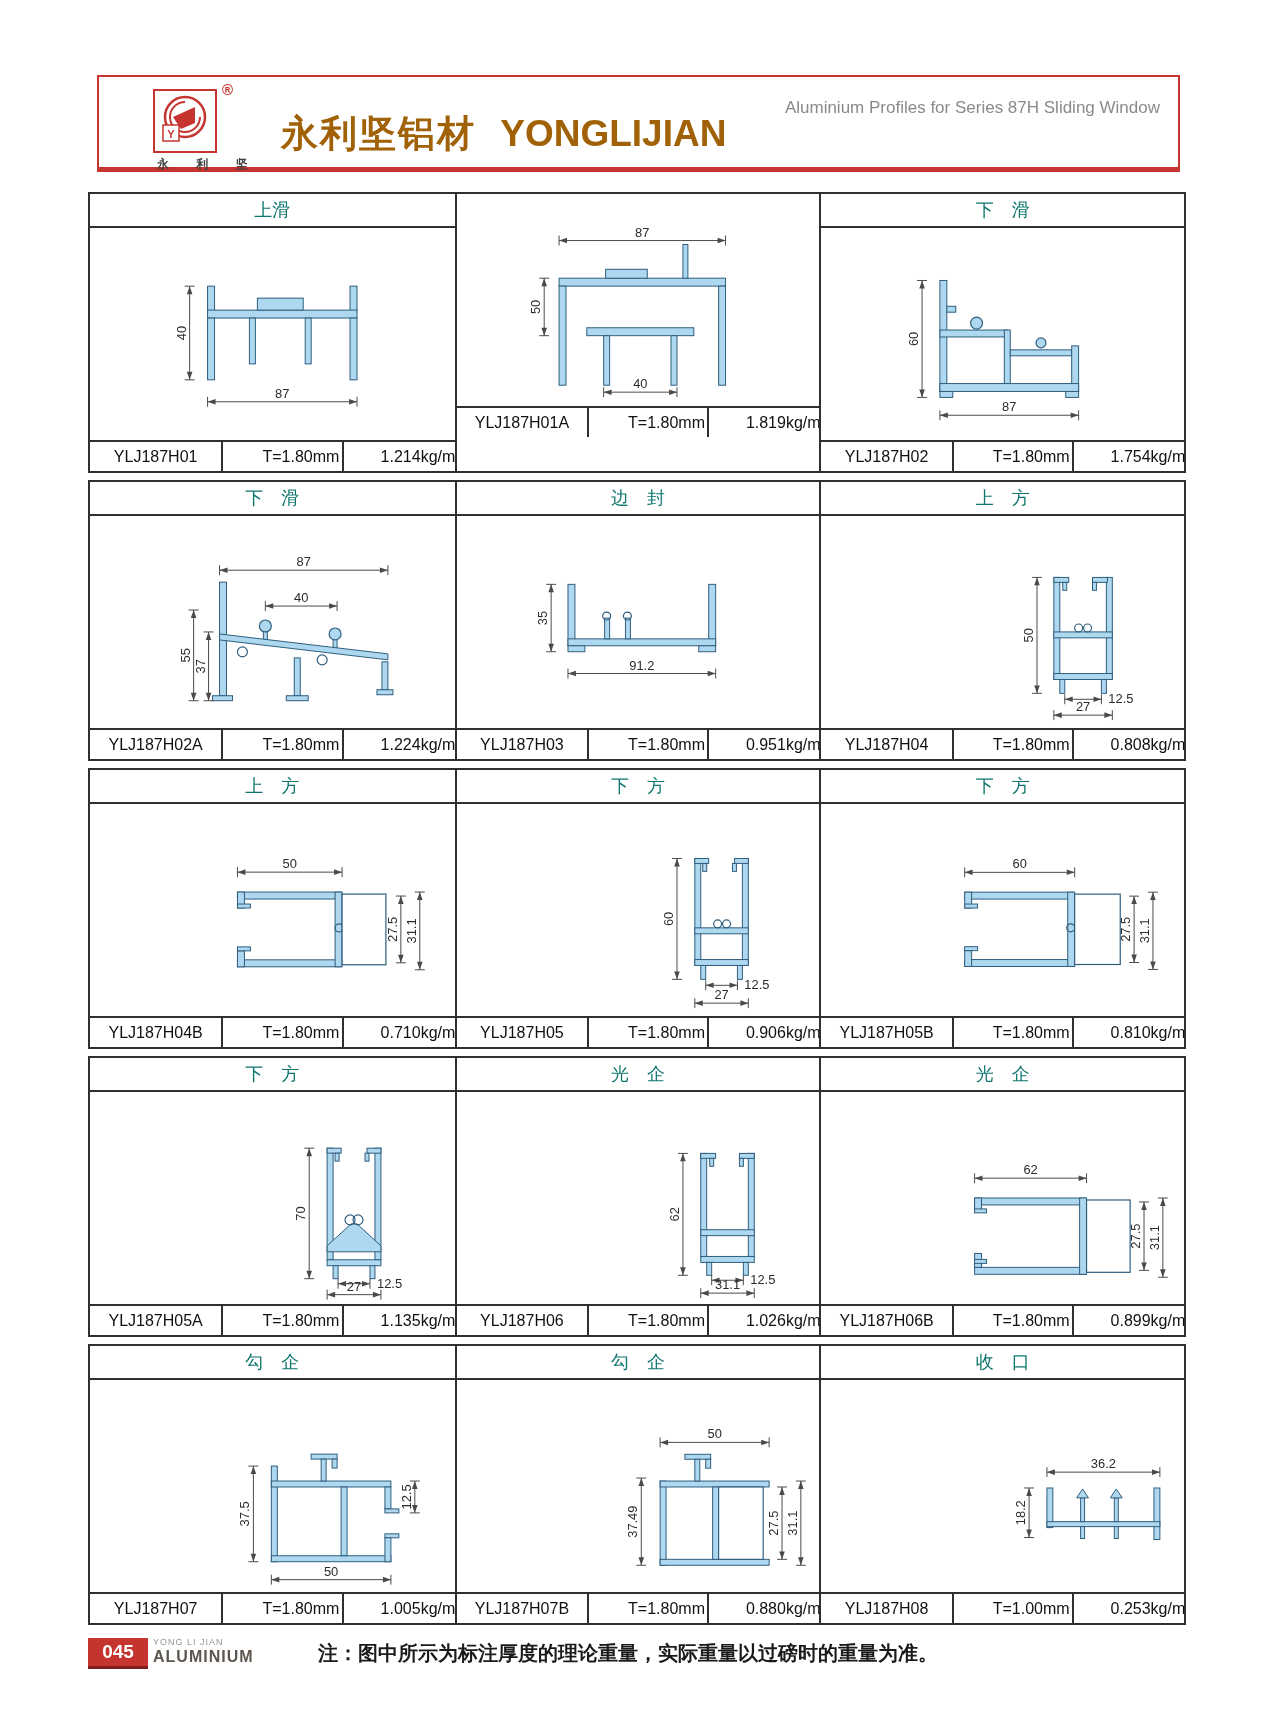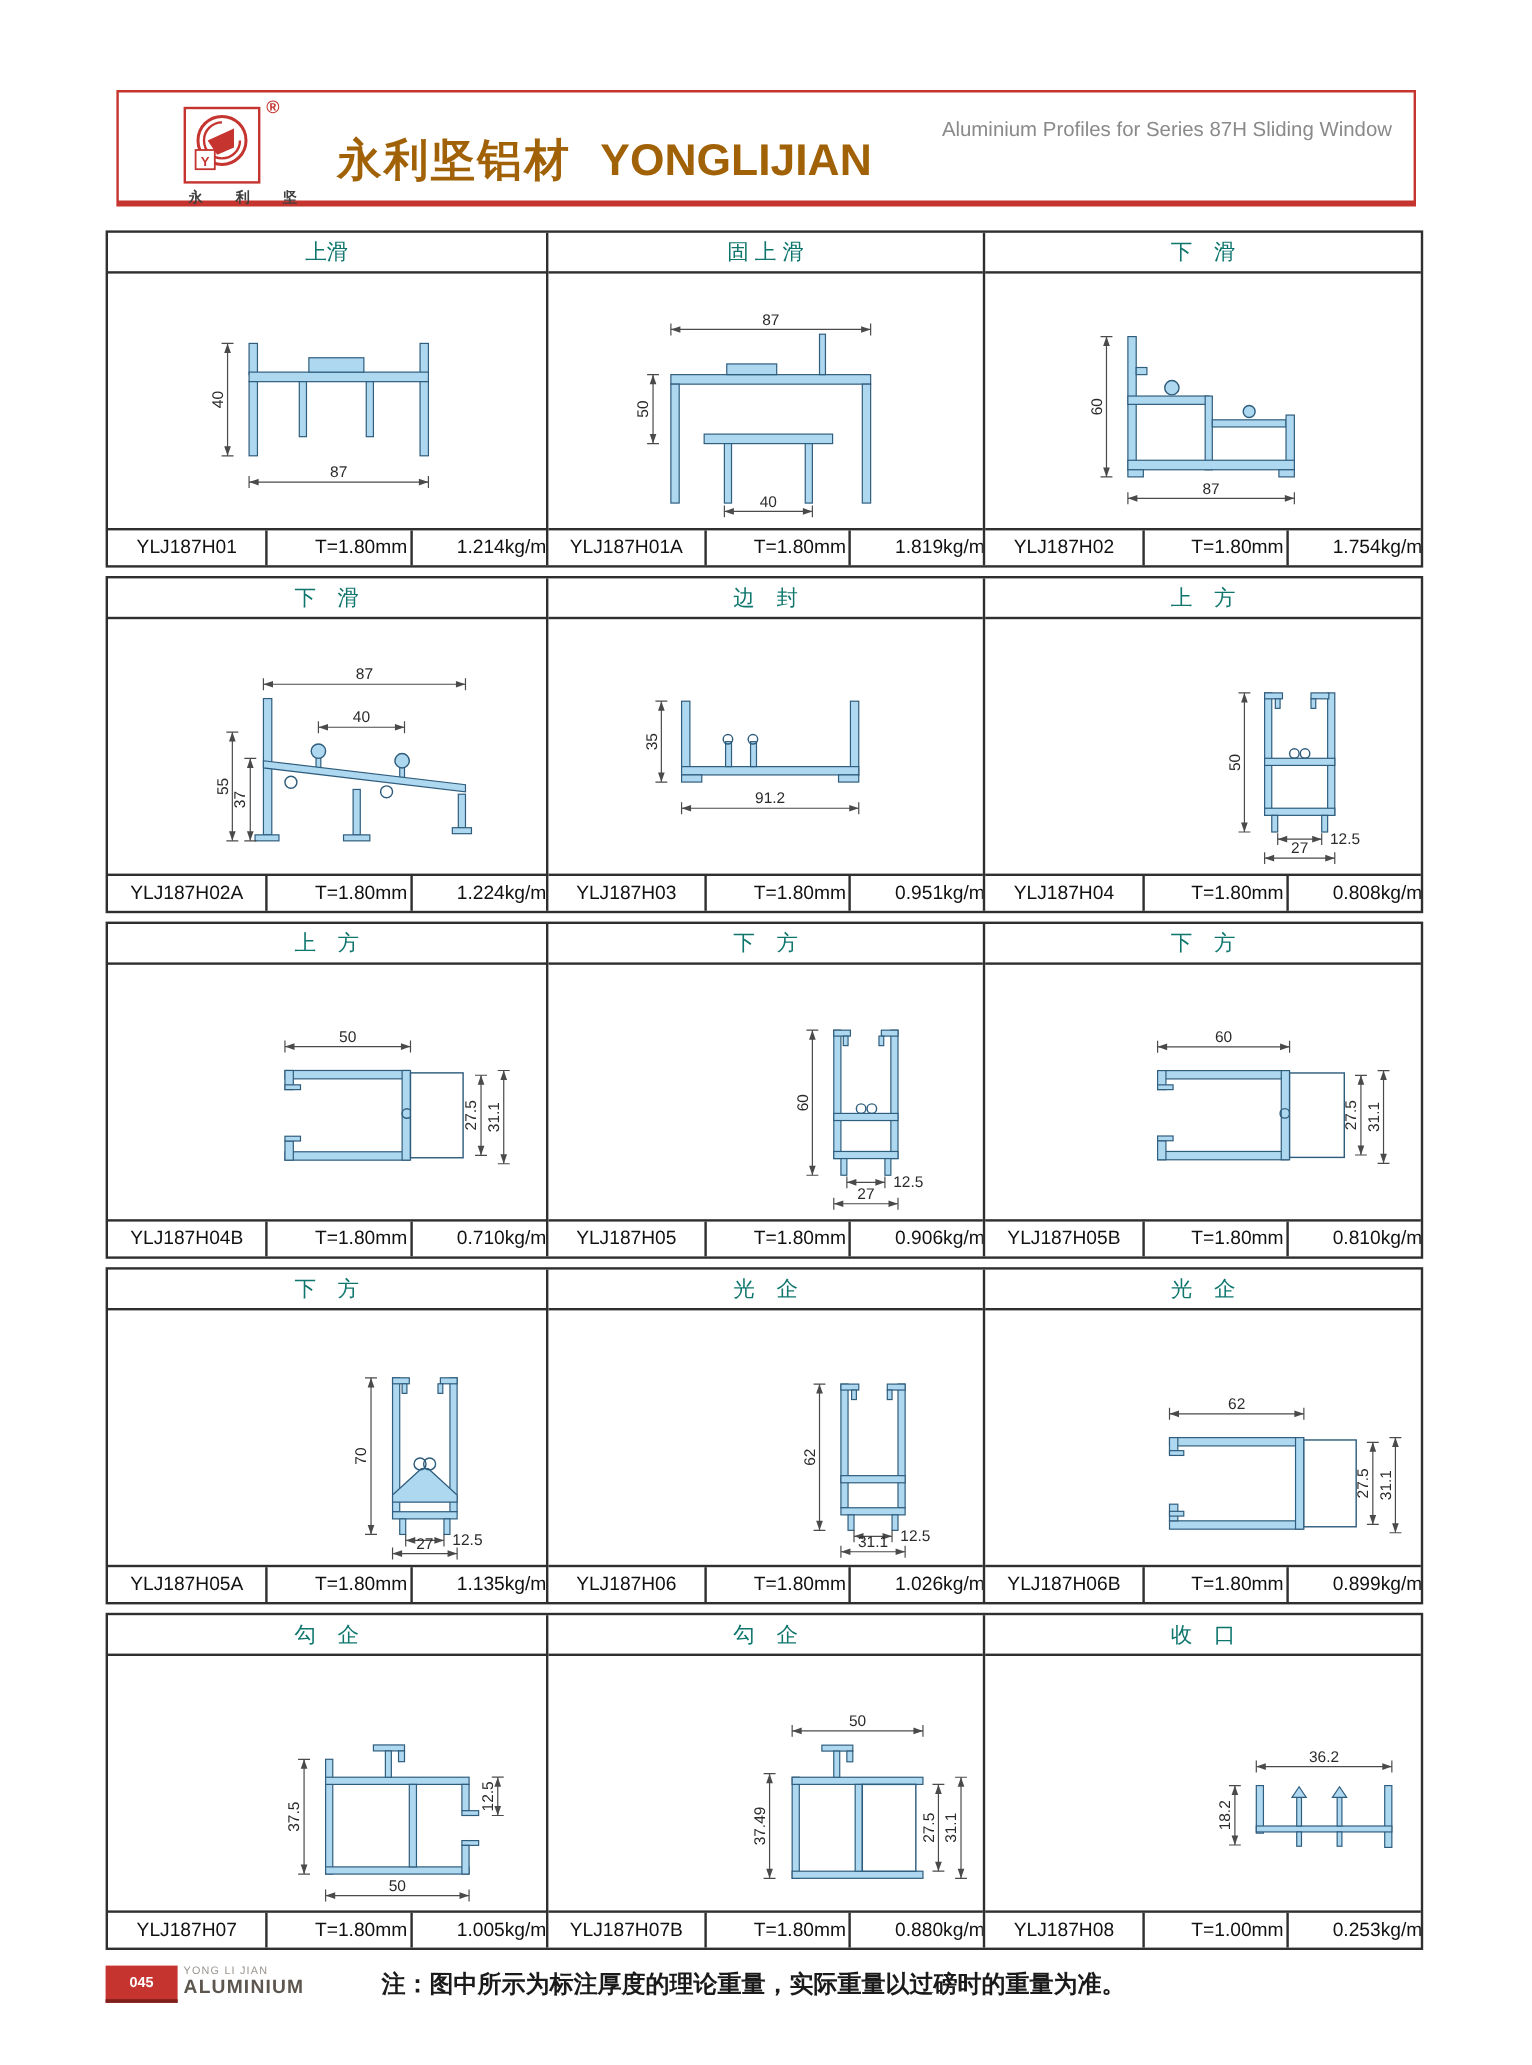--- a/index.html
+++ b/index.html
@@ -35,21 +35,21 @@
   .pdraw svg{display:block;width:100%;height:100%;}
   .pfoot{height:29px;border-top:2px solid #2f2f2f;display:grid;
          grid-template-columns:36% 33% 31%;}
   .pfoot span{display:block;line-height:29px;text-align:center;font-size:16px;color:#111;
               overflow:hidden;white-space:nowrap;}
   .pfoot span + span{border-left:2px solid #2f2f2f;padding-left:37px;}
 
   
   .page-footer{position:absolute;left:88px;top:1638px;width:1098px;height:40px;}
   .badge{position:absolute;left:0;top:0;display:flex;align-items:flex-start;}
-  .badge-num{display:inline-block;background:#c5342e;color:#fff;font-weight:bold;font-size:12px;
+  .badge-num{display:inline-block;background:#c5342e;color:#fff;font-weight:bold;font-size:19px;
              width:60px;height:28px;line-height:28px;text-align:center;
              border-bottom:3px solid #7e1f1c;box-sizing:content-box;}
   .badge-brand{display:inline-block;margin-left:5px;text-align:left;line-height:1.1;}
   .badge-brand .bb-top{display:block;font-size:9px;color:#9a938e;letter-spacing:1px;}
   .badge-brand .bb-bot{display:block;font-size:16px;color:#5d564f;font-weight:bold;letter-spacing:1px;}
   .note{position:absolute;left:230px;top:2px;font-size:20px;font-weight:bold;color:#1a1a1a;}
 </style>
 </head>
 <body>
 
@@ -106,21 +106,20 @@
               <text font-size="13" fill="#2b2b2b" text-anchor="middle" font-family="Liberation Sans, sans-serif" x="193" y="164">87</text>
             </svg>
           </div>
           <div class="pfoot">
             <span>YLJ187H01</span>
             <span>T=1.80mm</span>
             <span>1.214kg/m</span>
           </div>
         </div>
         <div class="pcell">
-          <div class="ptitle">固 上 滑</div>
           <div class="pdraw">
             <svg viewBox="0 0 366 200" preserveAspectRatio="xMidYMid meet">
               <rect x="103" y="78" width="168" height="8" fill="#aed7f0" stroke="#2f5d7d" stroke-width="1"></rect>
               <rect x="103" y="86" width="7" height="100" fill="#aed7f0" stroke="#2f5d7d" stroke-width="1"></rect>
               <rect x="264" y="86" width="7" height="100" fill="#aed7f0" stroke="#2f5d7d" stroke-width="1"></rect>
               <rect x="150" y="69" width="42" height="9" fill="#aed7f0" stroke="#2f5d7d" stroke-width="1"></rect>
               <rect x="131" y="128" width="108" height="8" fill="#aed7f0" stroke="#2f5d7d" stroke-width="1"></rect>
               <rect x="148" y="136" width="6" height="50" fill="#aed7f0" stroke="#2f5d7d" stroke-width="1"></rect>
               <rect x="216" y="136" width="6" height="50" fill="#aed7f0" stroke="#2f5d7d" stroke-width="1"></rect>
               <rect x="228" y="44" width="5" height="34" fill="#aed7f0" stroke="#2f5d7d" stroke-width="1"></rect>

